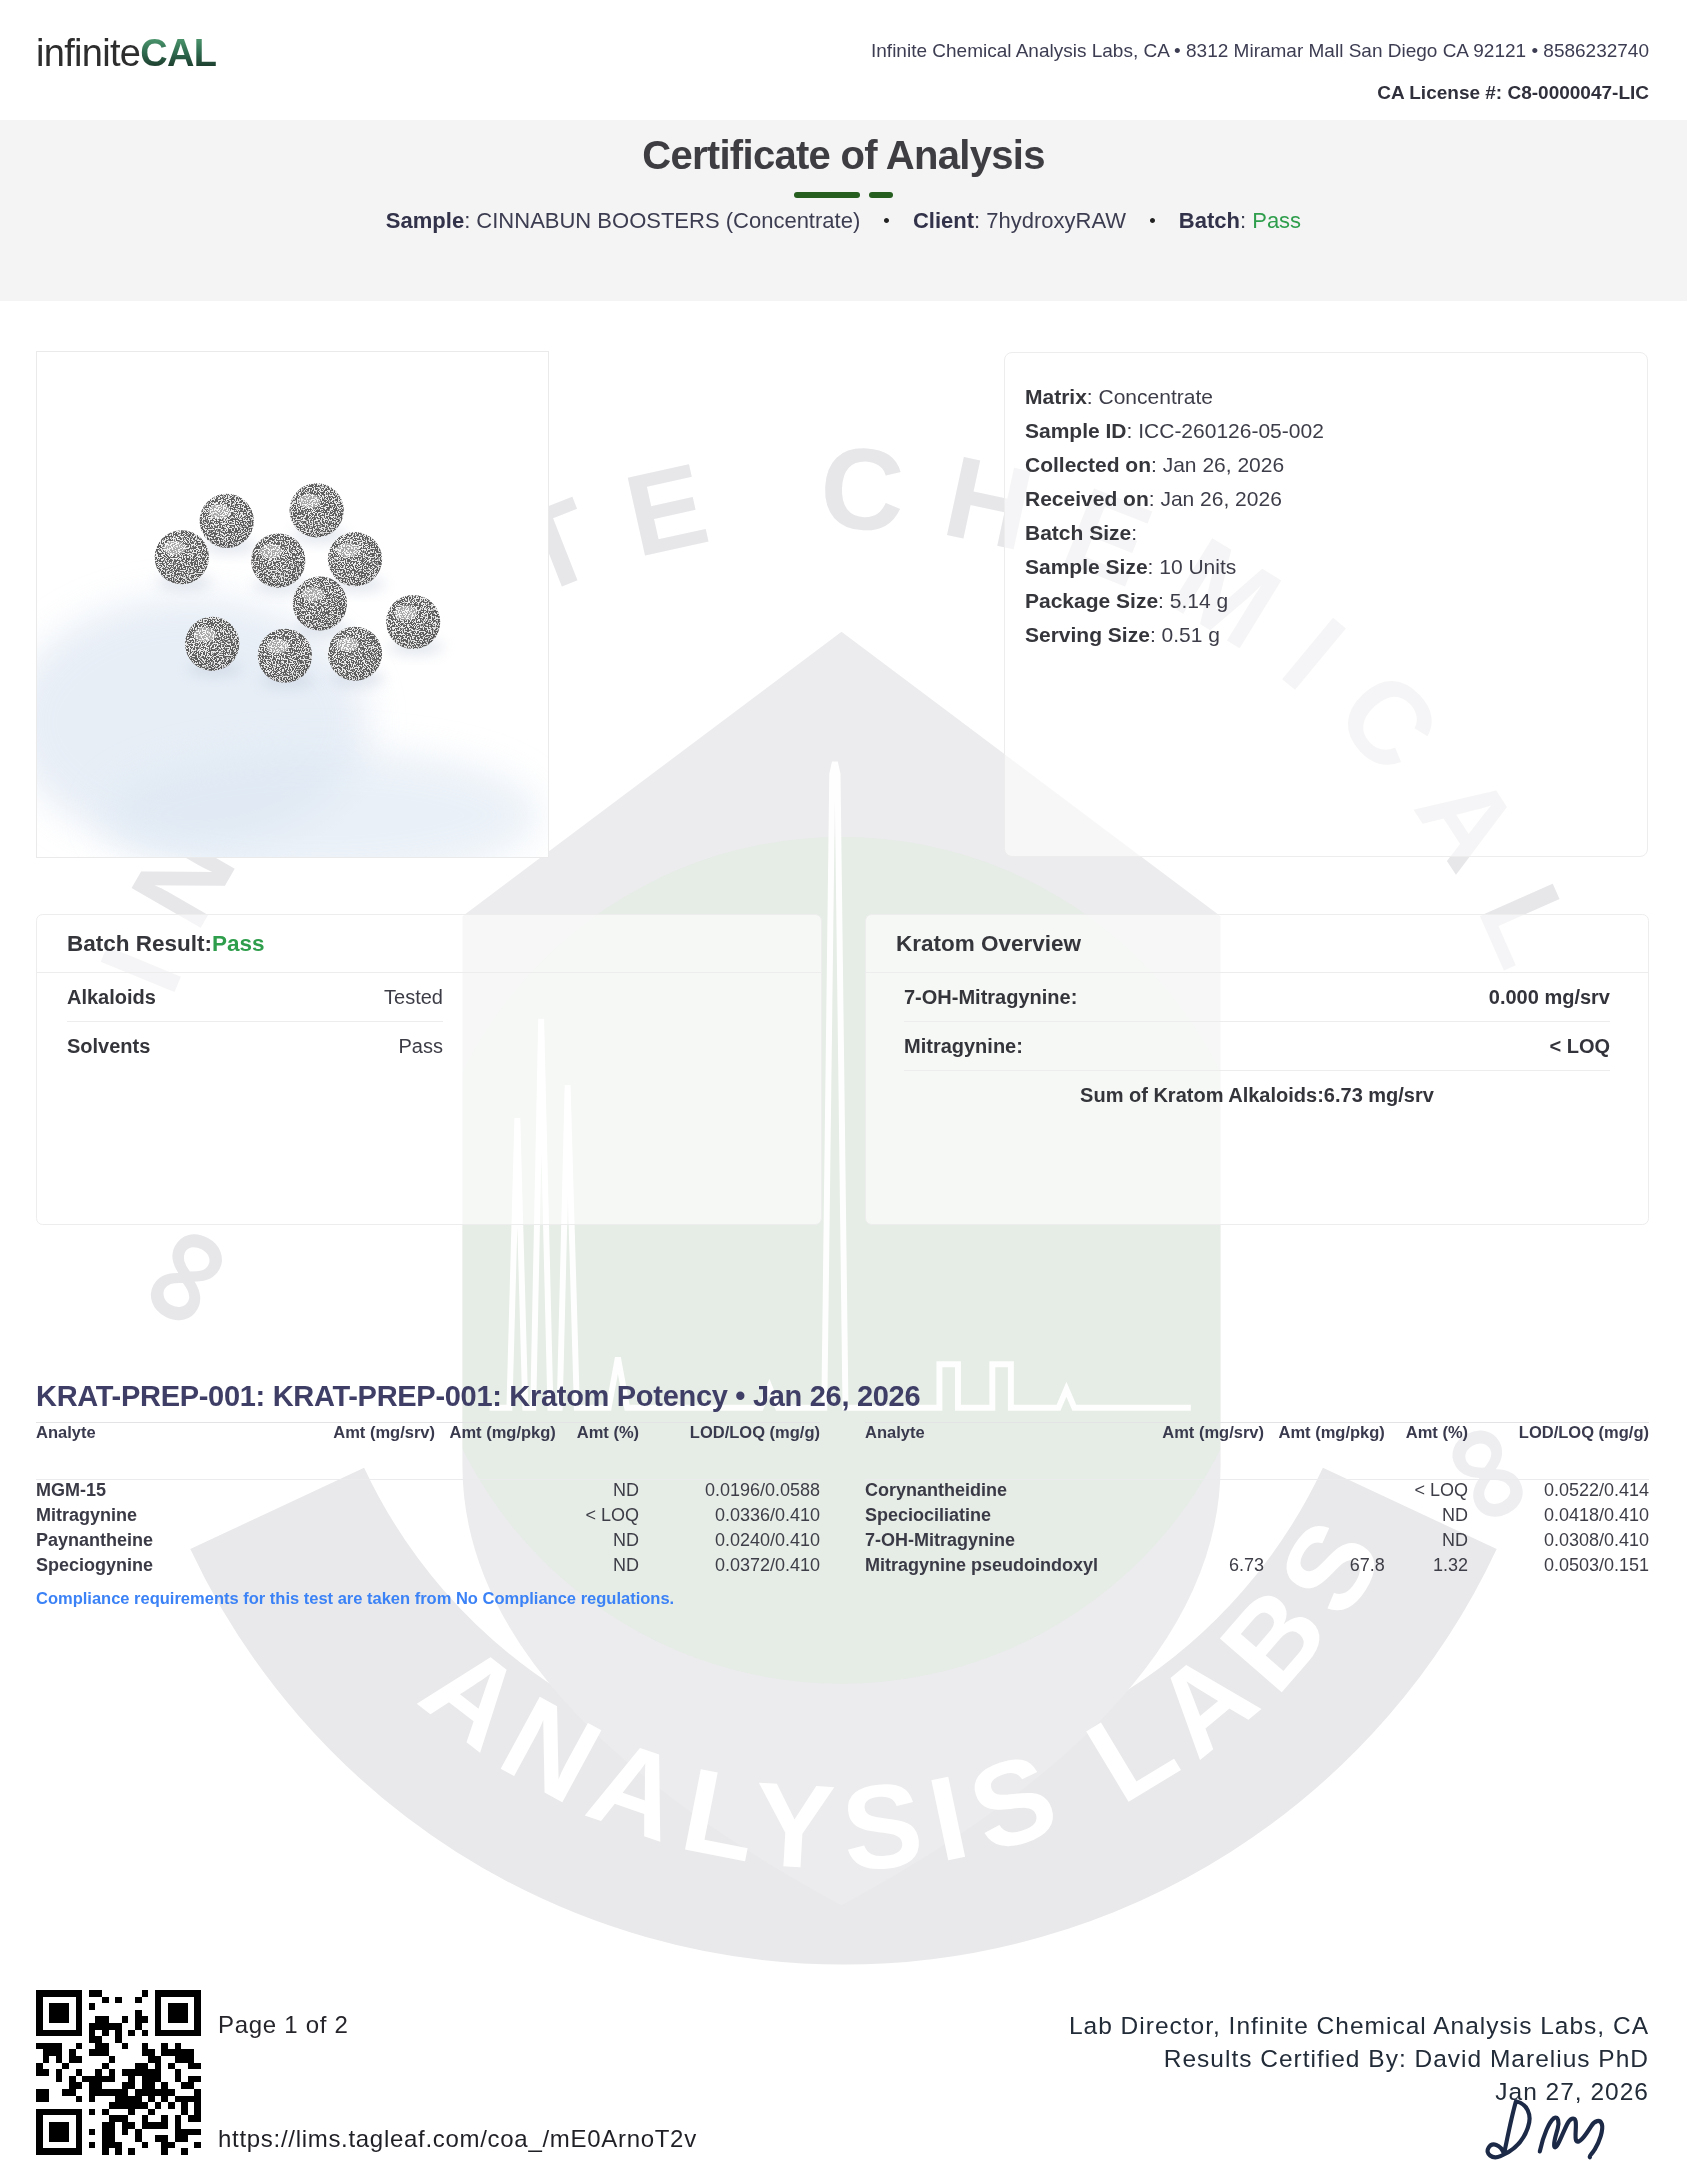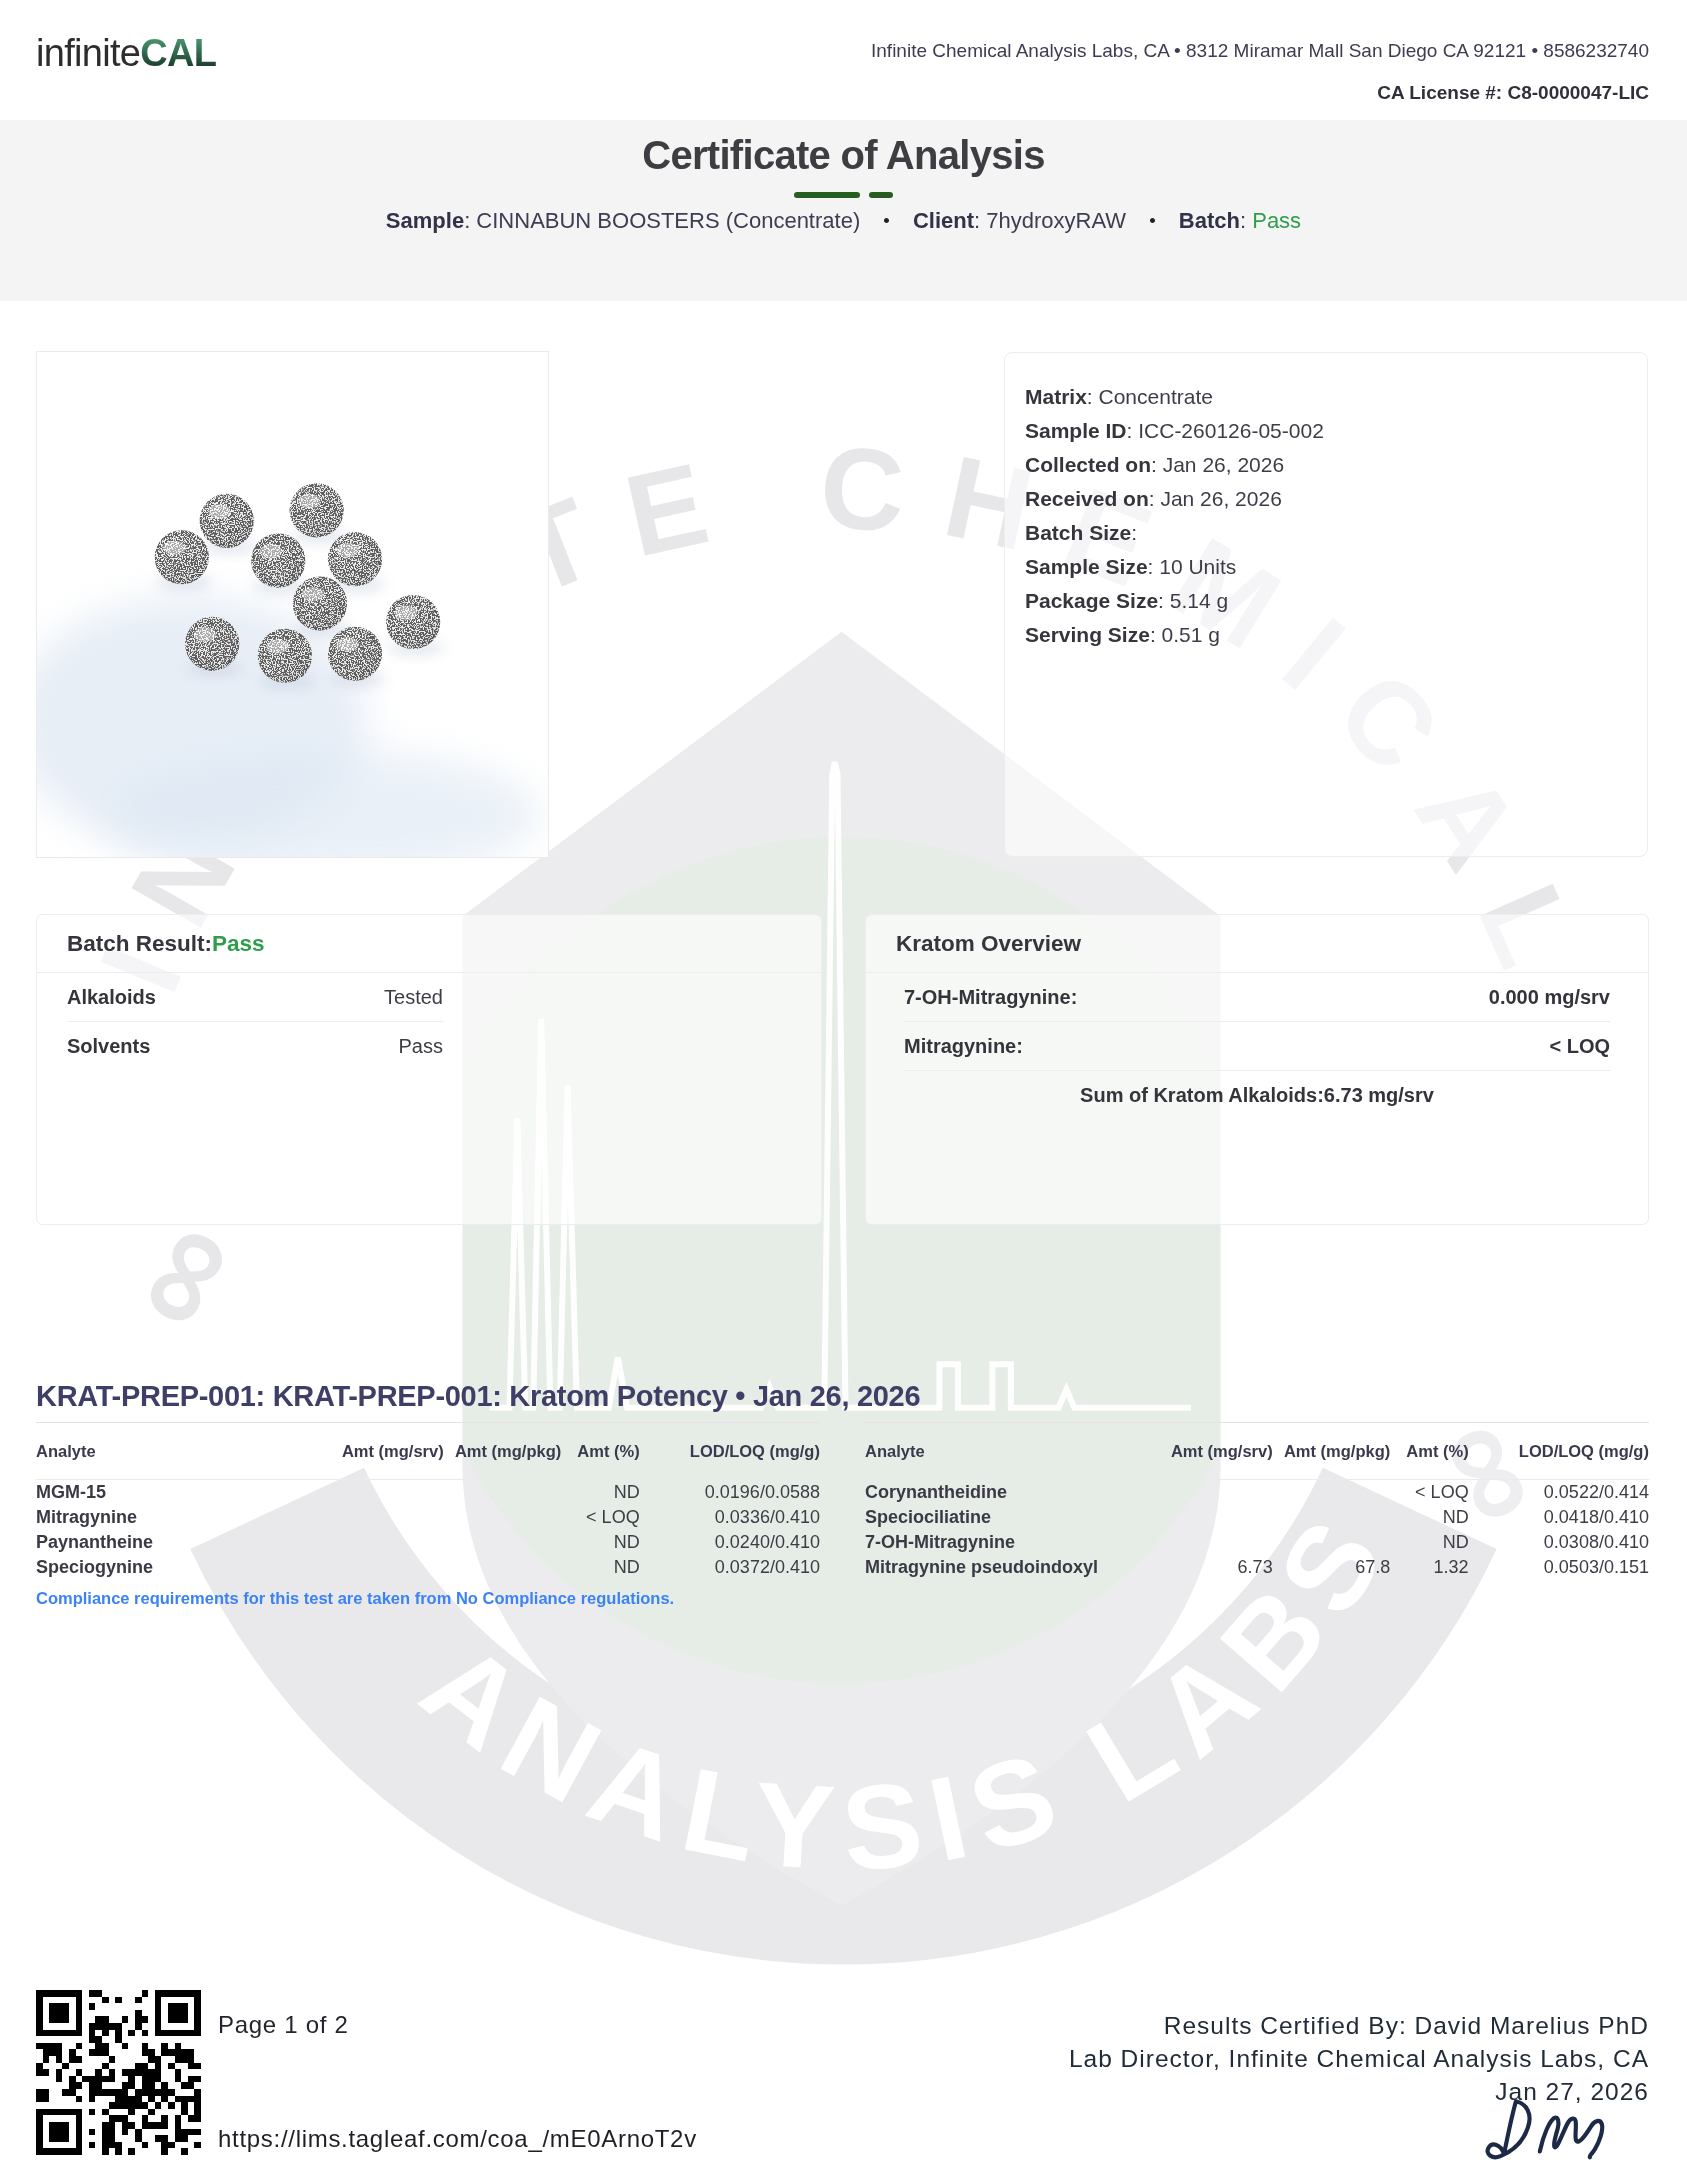--- a/index.html
+++ b/index.html
@@ -47,21 +47,21 @@
   .rows-narrow .crow:last-child{border-bottom:none;}
   .rows-wide{padding:0 38px;}
   .rows-wide .crow{border-bottom:1.3px solid #ededed;font-weight:700;}
   .rows-wide .crow:last-child{border-bottom:none;justify-content:center;}
   .rows-wide .crow .val{font-weight:700;color:#33333b;}
   
   .pot-heading{position:absolute;left:36px;top:1380px;font-size:29px;font-weight:800;color:#3e3e66;
                letter-spacing:-0.3px;z-index:2;}
   .ptable{position:absolute;top:1422px;width:784px;z-index:2;}
   .ptable.left{left:36px;} .ptable.right{left:865px;}
-  .prow{display:flex;align-items:center;}
+  .prow{display:flex;gap:8px;}
   .phead{border-top:1.3px solid #e3e3e5;border-bottom:1.3px solid #ebebed;height:56px;
          font-size:16.5px;font-weight:700;color:#3a3a4e;}
   .pbody .prow{height:25px;font-size:18px;color:#3d3d47;}
   .c1{width:34%;text-align:left;} .c2{width:18%;text-align:right;} .c3{width:15%;text-align:right;}
   .c4{width:10%;text-align:right;} .c5{width:23%;text-align:right;}
   .pbody .c1{font-weight:700;color:#3a3a46;}
   .compliance{position:absolute;left:36px;top:1589px;font-size:16.5px;font-weight:700;color:#3b82f6;z-index:2;}
   
   .qr{position:absolute;left:36px;top:1990px;width:165px;height:165px;z-index:2;}
   .qr svg{width:100%;height:100%;shape-rendering:crispEdges;}
@@ -686,22 +686,22 @@
           <rect x="14" y="24" width="1" height="1"></rect>
           <rect x="19" y="24" width="1" height="1"></rect>
           <rect x="22" y="24" width="1" height="1"></rect>
         </g>
       </svg>
   </div>
   <div class="page-num">Page 1 of 2</div>
   <a class="coa-url" href="#">https://lims.tagleaf.com/coa_/mE0ArnoT2v</a>
 
   <div class="cert">
+    <div>Lab Director, Infinite Chemical Analysis Labs, CA</div>
     <div>Results Certified By: David Marelius PhD</div>
-    <div>Lab Director, Infinite Chemical Analysis Labs, CA</div>
     <div>Jan 27, 2026</div>
   </div>
 
   <svg class="sig" viewBox="0 0 260 130">
     <g fill="none" stroke="#1d2a47" stroke-width="7" stroke-linecap="round" stroke-linejoin="round">
       <path d="M62,16 C54,44 48,76 42,104 M42,104 C36,88 22,84 16,94 C10,104 22,114 36,108 C56,100 74,84 82,60 C90,38 80,20 62,16"></path>
       <path d="M102,100 C108,72 118,50 126,44 C133,40 135,52 132,62 C128,76 124,90 127,93 C131,96 140,70 148,54 C153,44 160,42 162,49 C164,58 160,76 163,82 C167,89 178,74 188,58 C194,48 203,46 206,54 C209,64 202,84 194,97 C190,104 184,108 186,110"></path>
     </g>
   </svg>
 

